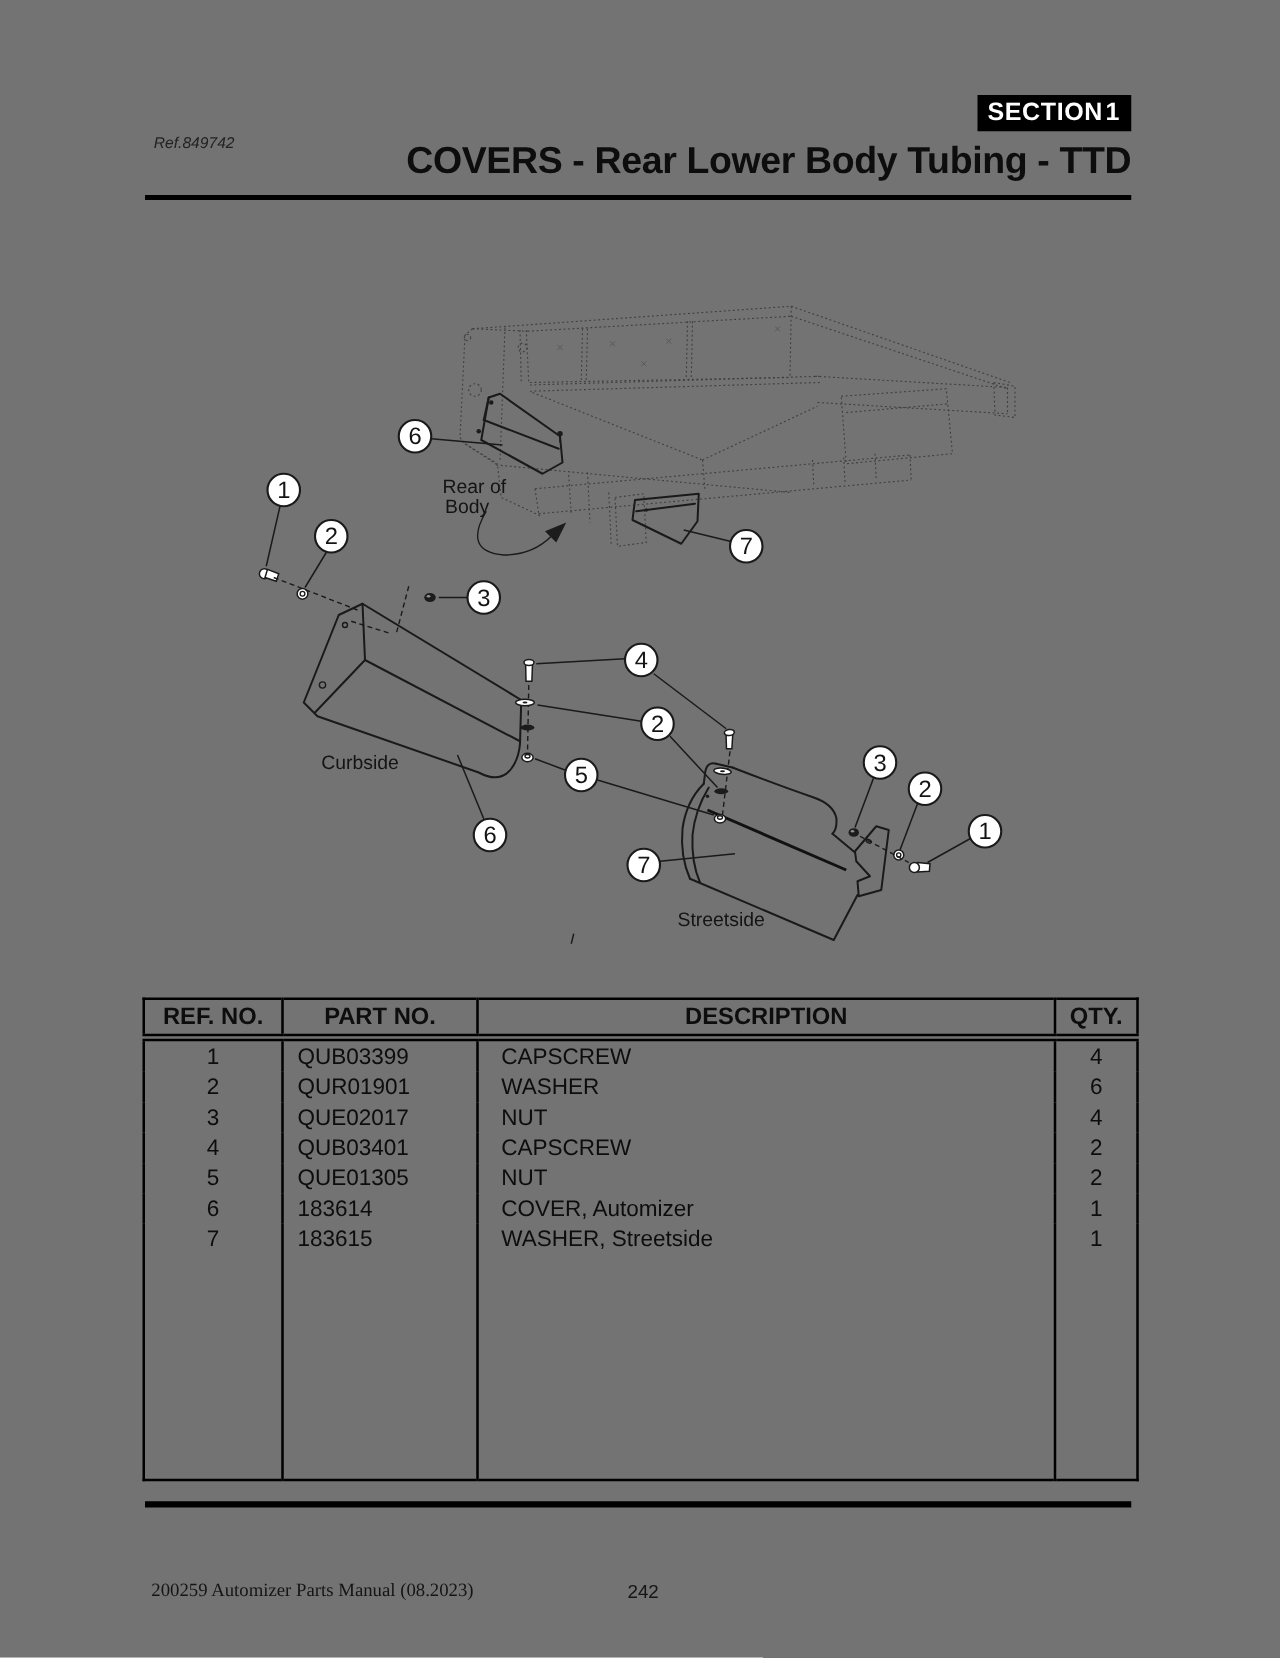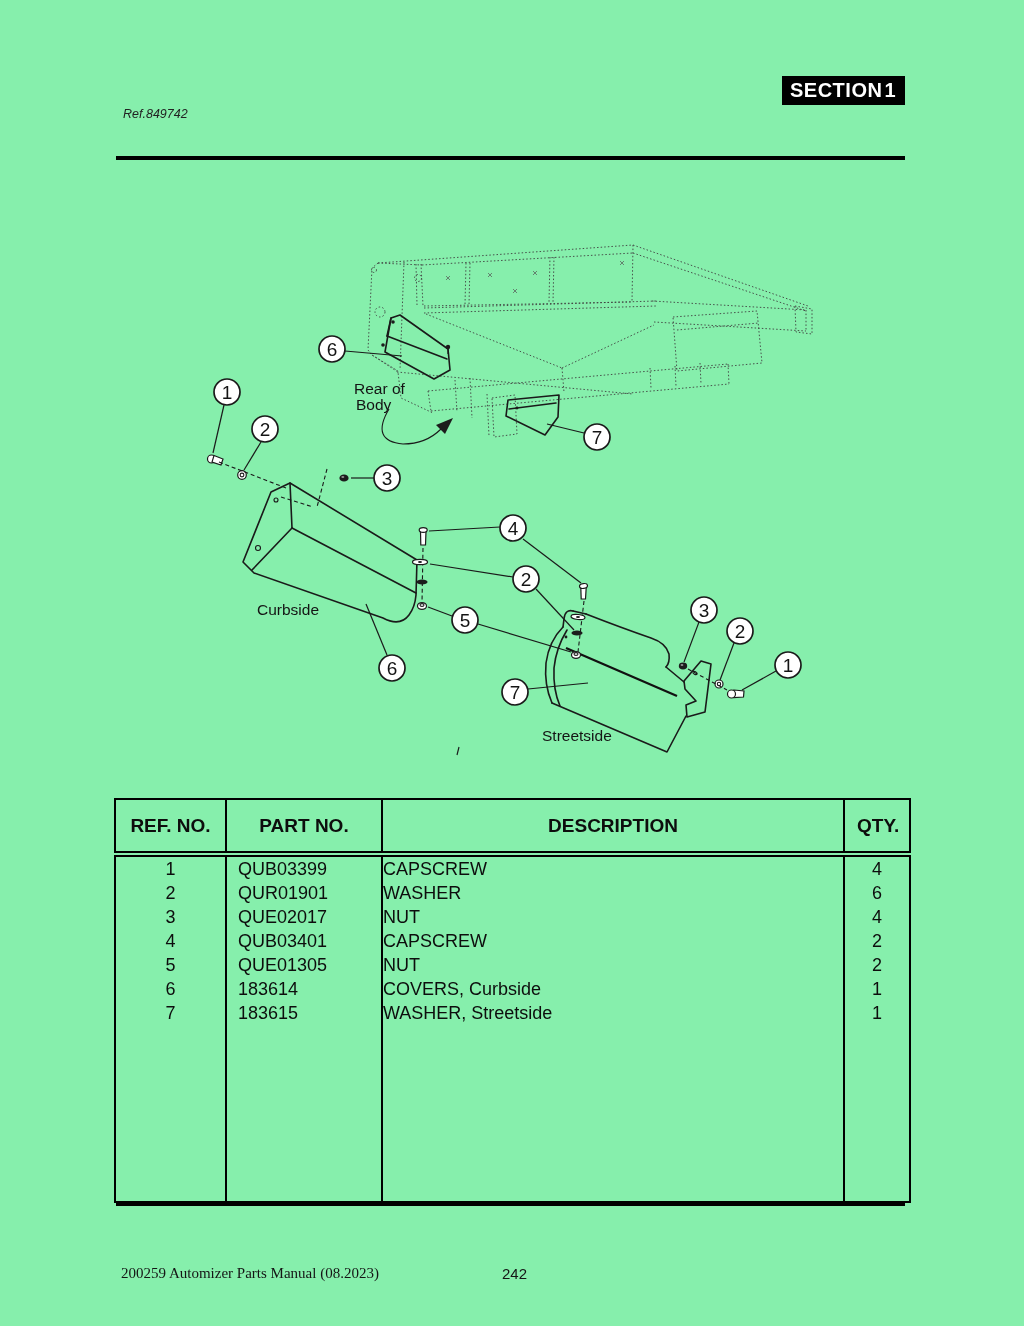--- a/index.html
+++ b/index.html
@@ -1,17 +1,17 @@
 <!DOCTYPE html>
 <html><head>
 <meta charset="utf-8">
 <style>
   html,body{margin:0;padding:0;background:#e8e8e8;}
   .page{
-    position:relative;width:1024px;height:1326px;background:#86efac;margin:0 auto;
+    position:relative;width:1024px;height:1326px;background:#737373;margin:0 auto;
     font-family:"Liberation Sans",sans-serif;color:#111;overflow:hidden;
   }
   
   .section-badge{
     position:absolute;left:782px;top:76px;width:123px;height:29px;background:#000;color:#fff;
     display:flex;align-items:center;justify-content:space-between;box-sizing:border-box;
     padding:0 9px 0 8px;font-size:20px;font-weight:bold;letter-spacing:0.5px;
   }
   .ref-code{position:absolute;left:123px;top:107px;font-size:12.5px;font-style:italic;color:#222;}
   .page-title{
@@ -36,43 +36,44 @@
   svg.diagram .callout-circle{fill:#fff;stroke:#1a1a1a;stroke-width:1.7;}
   svg.diagram .callout-num{font-size:19px;text-anchor:middle;}
   svg.diagram .leader{stroke:#1a1a1a;stroke-width:1.2;}
   
   table.parts{
     position:absolute;left:114px;top:798px;width:797px;height:387px;border-collapse:collapse;
     table-layout:fixed;border:2.5px solid #000;font-size:18px;color:#0d0d0d;
   }
   table.parts th{
     border-left:2px solid #000;border-bottom:6px double #000;font-size:19px;font-weight:bold;
-    height:27px;padding:12px;text-align:center;
+    height:27px;padding:0;text-align:center;
   }
   table.parts th:first-child{border-left:none;}
   table.parts td{border-left:2px solid #000;padding:0 0 0 0;height:24px;vertical-align:middle;}
   table.parts td:first-child{border-left:none;text-align:center;}
   table.parts td.c1{padding-left:11px;margin-left:26px;}
-  table.parts td.c2{padding-left:0;}
+  table.parts td.c2{padding-left:18px;}
   table.parts td.c3{text-align:center;padding-left:0;}
   table.parts tr.filler td{height:176px;}
   
   .footer-left{position:absolute;left:121px;top:1265px;font-size:15px;color:#151515;font-family:Liberation Serif, serif;}
   .footer-page{position:absolute;left:502px;top:1265px;font-size:15px;color:#151515;text-align:center;}
 </style>
 </head>
 <body>
 
 <div class="page">
 
   <div class="section-badge">
     <span>SECTION</span>
     <span>1</span>
   </div>
   <div class="ref-code">Ref.849742</div>
+  <div class="page-title">COVERS - Rear Lower Body Tubing - TTD</div>
   <div class="rule top"></div>
 
   <svg class="diagram" viewBox="0 180 1024 612">
 
     <g>
 
       <path class="dot" d="M 378,263 L 633,245"></path>
       <path class="dot" d="M 422,265 L 633,253"></path>
       <path class="dot" d="M 378,263 L 422,265"></path>
       <path class="dot" d="M 633,245 L 632,302"></path>
@@ -317,21 +318,21 @@
         </tr>
         <tr>
           <td class="c0">5</td>
           <td class="c1">QUE01305</td>
           <td class="c2">NUT</td>
           <td class="c3">2</td>
         </tr>
         <tr>
           <td class="c0">6</td>
           <td class="c1">183614</td>
-          <td class="c2">COVERS, Curbside</td>
+          <td class="c2">COVER, Automizer</td>
           <td class="c3">1</td>
         </tr>
         <tr>
           <td class="c0">7</td>
           <td class="c1">183615</td>
           <td class="c2">WASHER, Streetside</td>
           <td class="c3">1</td>
         </tr>
         <tr class="filler">
           <td class="c0"></td>

